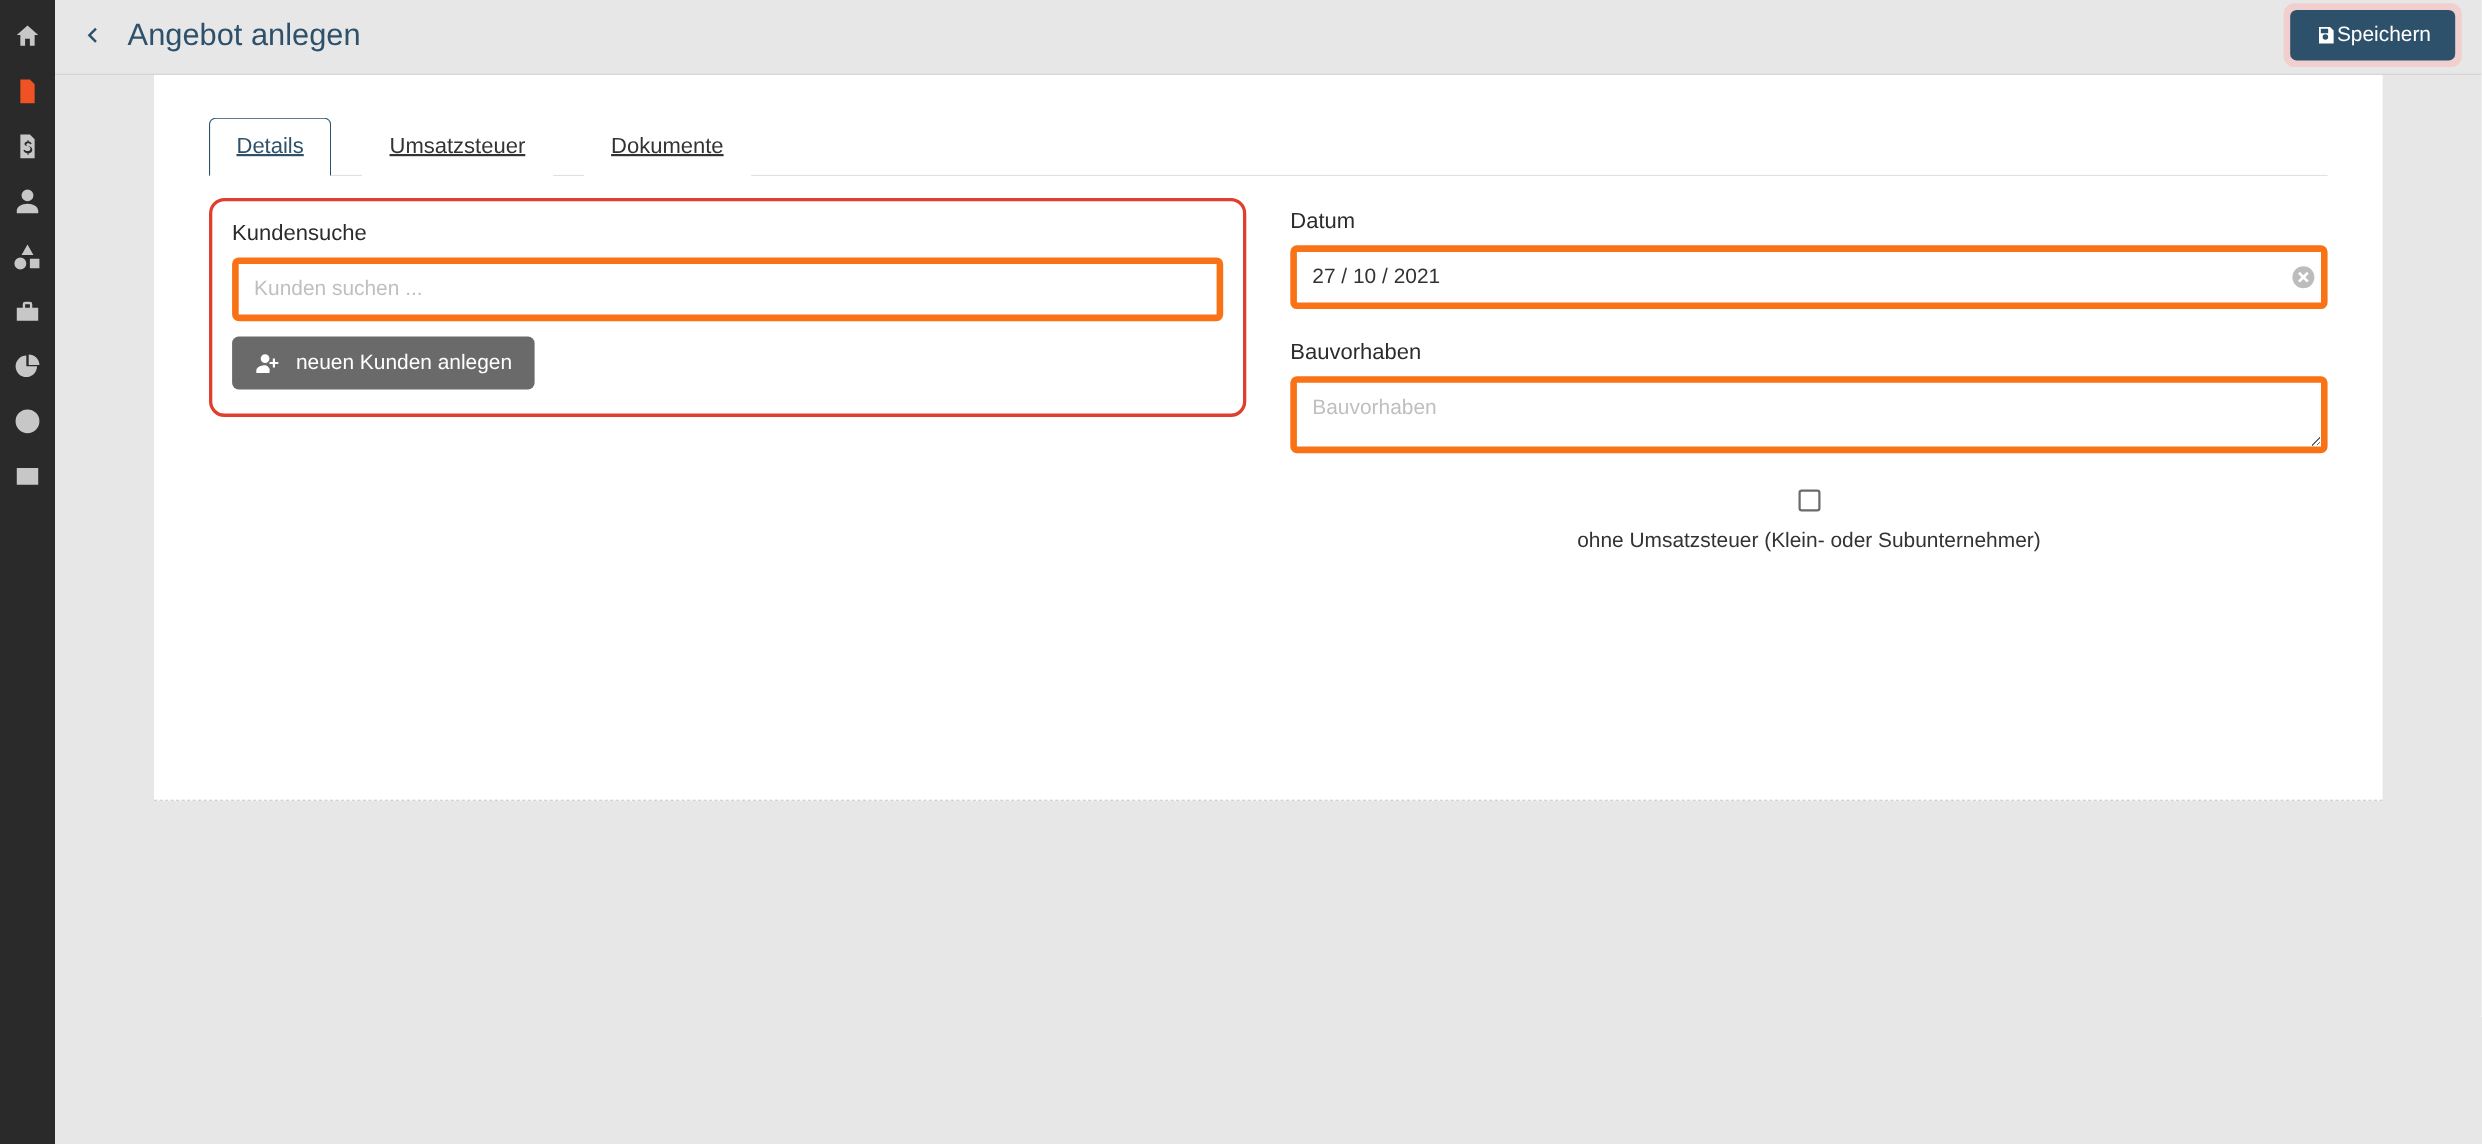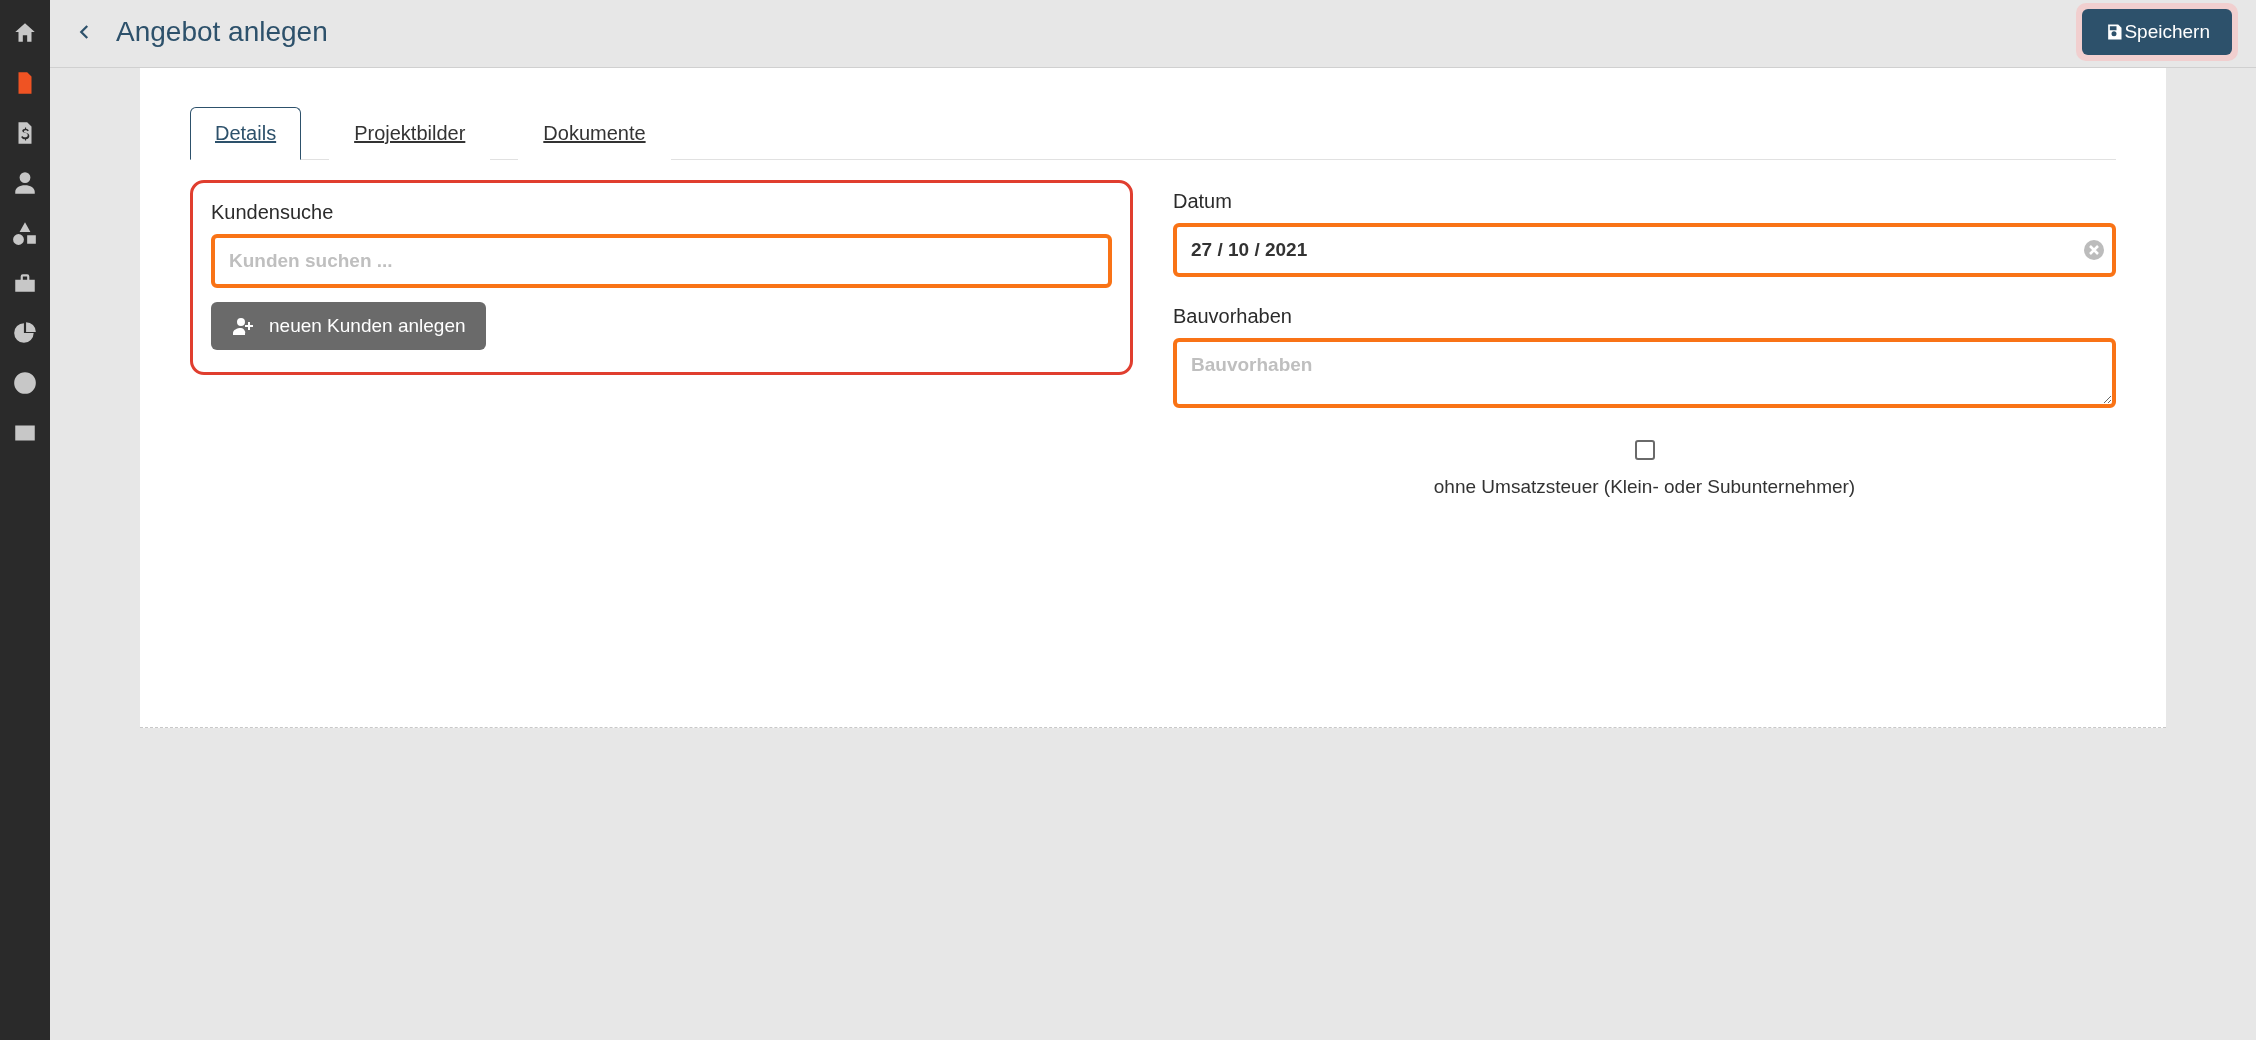--- a/index.html
+++ b/index.html
@@ -134,28 +134,27 @@
     margin-top: -10px;
   }
   .field-label {
     font-size: 20px;
     color: #2b2b2b;
     margin-bottom: 10px;
     display: block;
   }
   .text-input, .textarea, .date-input {
     width: 100%;
-    border: 4px solid #f97316;
+    border: 6px solid #f97316;
     border-radius: 6px;
     font-size: 19px;
     padding: 12px 14px;
     color: #333;
     font-family: inherit;
     background: #fff;
-    font-weight: bold;
   }
   .text-input::placeholder, .textarea::placeholder { color: #bfbfbf; }
   .textarea { resize: both; height: 70px; }
   .date-wrap { position: relative; }
   .date-input { padding-right: 44px; color: #333; }
   .clear-date {
     position: absolute;
     right: 12px; top: 50%; transform: translateY(-50%);
     width: 20px; height: 20px;
     background: #bcbcbc;
@@ -262,21 +261,21 @@
           <span>Speichern</span>
         </button>
       </div>
     </div>
 
     <div class="content-wrap">
       <div class="card">
 
         <div class="tabs">
           <div class="tab active">Details</div>
-          <div class="tab">Projektbilder</div>
+          <div class="tab">Umsatzsteuer</div>
           <div class="tab">Dokumente</div>
         </div>
 
         <div class="form-grid">
 
           <div>
             <div class="highlight-box">
               <label class="field-label">Kundensuche</label>
               <input type="text" class="text-input" placeholder="Kunden suchen ..." style="">
               <button class="new-customer-btn">

